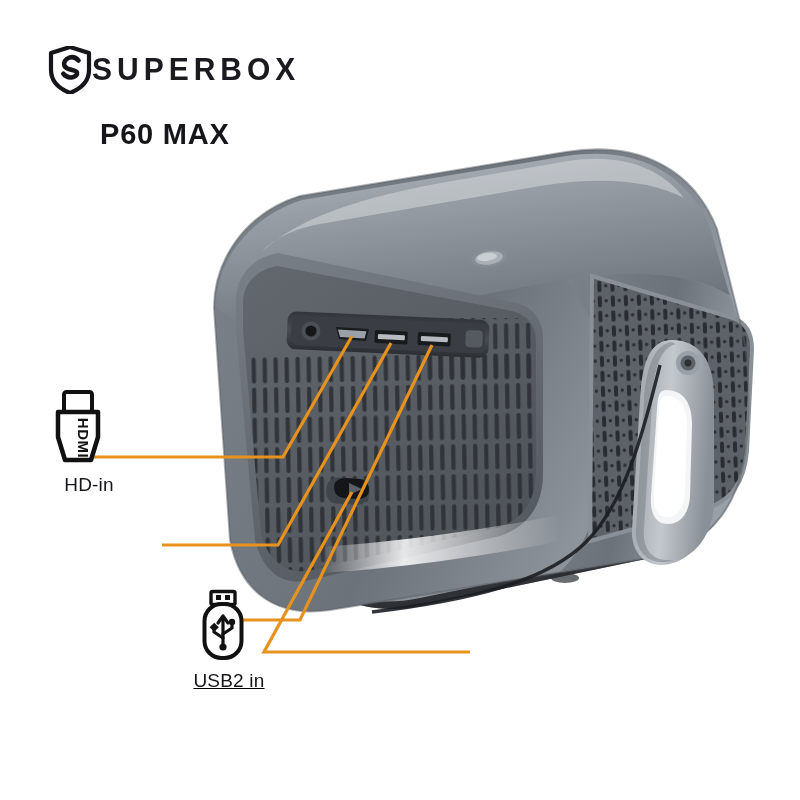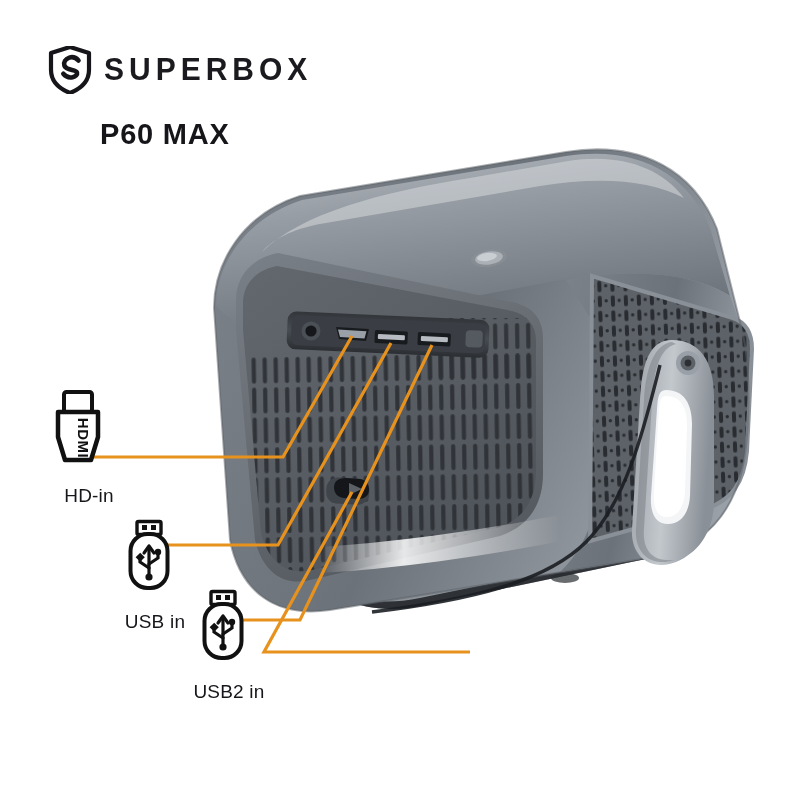--- a/index.html
+++ b/index.html
@@ -6,42 +6,42 @@
   html,body{margin:0;padding:0;}
   body{
     width:800px;height:800px;overflow:hidden;background:#ffffff;
     font-family:"Liberation Sans","DejaVu Sans",sans-serif;
     -webkit-font-smoothing:antialiased;
   }
   #stage{position:relative;width:800px;height:800px;background:#fff;}
 
   
   .brand{position:absolute;left:48px;top:46px;}
-  .brand-row{display:flex;align-items:center;gap:12px;}
+  .brand-row{display:flex;align-items:center;gap:0;}
   .brand-shield{width:44px;height:48px;display:block;}
   .brand-word{
     font-size:30px;font-weight:700;letter-spacing:5px;color:#1b1b1f;
     font-family:"Liberation Sans","DejaVu Sans",sans-serif;
     line-height:1;transform:scaleY(1.02);
   }
   .brand-model{
     margin-top:26px;margin-left:52px;font-size:29px;font-weight:700;
     letter-spacing:.8px;color:#16161a;line-height:1;
   }
 
   
   .callout{position:absolute;}
   .callout .ico{display:block;}
   .callout .cap{
-    margin-top:19px;text-align:center;font-size:19px;color:#17171b;
+    margin-top:8px;text-align:center;font-size:19px;color:#17171b;
     font-weight:400;letter-spacing:.2px;white-space:nowrap;
   }
   #co-hdmi{left:34px;top:388px;width:110px;}
   #co-usb1{left:100px;top:518px;width:110px;}
-  #co-usb2{left:170px;top:588px;width:118px;}
+  #co-usb2{left:170px;top:588px;width:118px;text-decoration:underline;}
   #co-dc  {left:438px;top:620px;width:136px;}
 
   
   #device,#lines{position:absolute;left:0;top:0;width:800px;height:800px;}
   #lines{pointer-events:none;}
 </style>
 </head>
 <body>
 
 <div id="stage">
@@ -258,40 +258,20 @@
     <svg class="ico" width="110" height="78" viewBox="0 0 110 78">
       <g transform="translate(21,2)">
         <rect x="9" y="2" width="28" height="20" rx="2.5" fill="#fff" stroke="#111" stroke-width="4"></rect>
         <path d="M3,22 L43,22 L43,47 L36,70 L10,70 L3,47 Z" fill="#fff" stroke="#111" stroke-width="4.5" stroke-linejoin="round"></path>
         <text x="23" y="48" transform="rotate(90 23 48)" text-anchor="middle" font-size="15" font-weight="700" fill="#111" font-family="'Liberation Sans',sans-serif" letter-spacing="0.5">HDMI</text>
       </g>
     </svg>
     <div class="cap">HD-in</div>
   </div>
 
-  <div class="callout" id="co-usb1">
-    <svg class="ico" width="110" height="74" viewBox="0 0 110 74">
-      <g transform="translate(29,2)">
-        <rect x="8" y="1.5" width="24" height="13" rx="1.5" fill="#fff" stroke="#111" stroke-width="3.4"></rect>
-        <rect x="13" y="5" width="5" height="5" fill="#111"></rect>
-        <rect x="22" y="5" width="5" height="5" fill="#111"></rect>
-        <rect x="1.5" y="14" width="37" height="54" rx="17" fill="#fff" stroke="#111" stroke-width="4"></rect>
-        <g stroke="#111" stroke-width="3.2" fill="none" stroke-linecap="round">
-          <path d="M20,56 L20,28"></path>
-          <path d="M20,26 L15,33 M20,26 L25,33"></path>
-          <path d="M20,44 L29,38 L29,33"></path>
-          <path d="M20,48 L11,42 L11,37"></path>
-        </g>
-        <circle cx="20" cy="57" r="3.6" fill="#111"></circle>
-        <circle cx="29" cy="32" r="3.2" fill="#111"></circle>
-        <rect x="8" y="34" width="6.5" height="6.5" fill="#111" transform="rotate(45 11.2 37.2)"></rect>
-      </g>
-    </svg>
-    <div class="cap">USB in</div>
-  </div>
 
   <div class="callout" id="co-usb2">
     <svg class="ico" width="118" height="74" viewBox="0 0 118 74">
       <g transform="translate(33,2)">
         <rect x="8" y="1.5" width="24" height="13" rx="1.5" fill="#fff" stroke="#111" stroke-width="3.4"></rect>
         <rect x="13" y="5" width="5" height="5" fill="#111"></rect>
         <rect x="22" y="5" width="5" height="5" fill="#111"></rect>
         <rect x="1.5" y="14" width="37" height="54" rx="17" fill="#fff" stroke="#111" stroke-width="4"></rect>
         <g stroke="#111" stroke-width="3.2" fill="none" stroke-linecap="round">
           <path d="M20,56 L20,28"></path>

